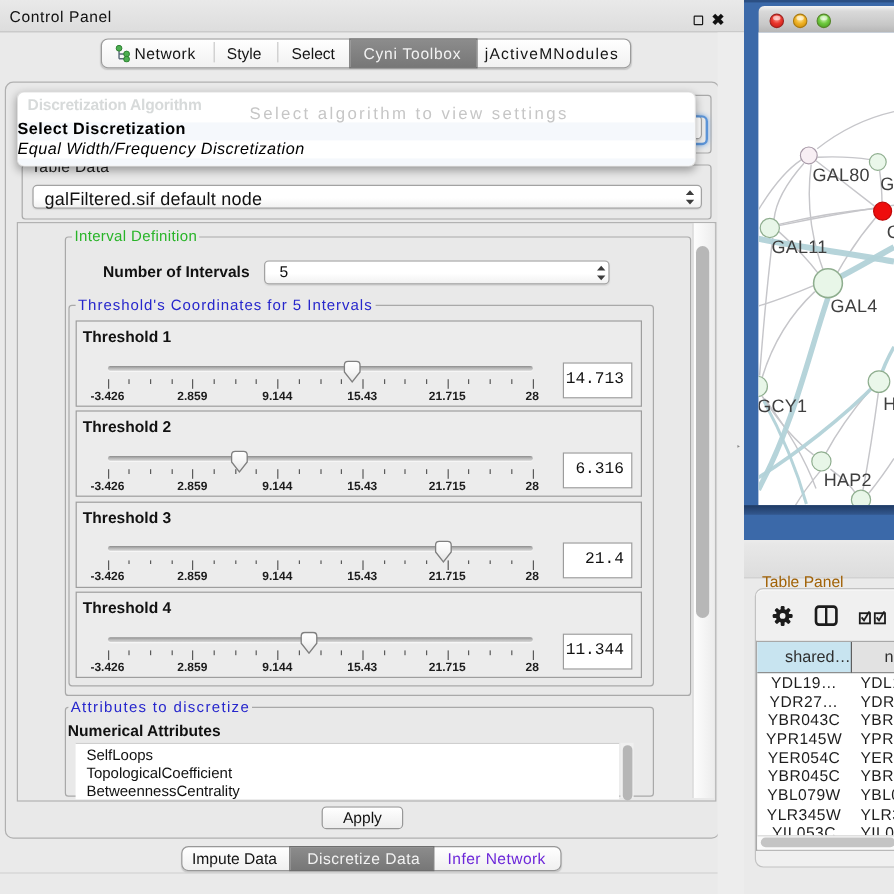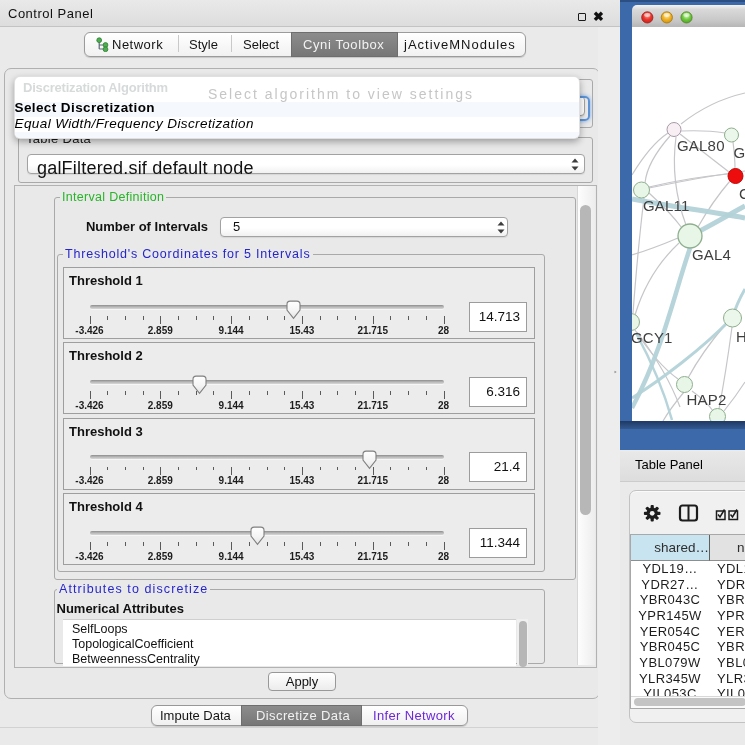--- a/index.html
+++ b/index.html
@@ -1,21 +1,21 @@
 <!DOCTYPE html>
 <html><head><meta charset="utf-8">
 <style>
 html,body{margin:0;padding:0;width:745px;height:745px;overflow:hidden;background:#eaeaea;font-family:"Liberation Sans",sans-serif;}
 .a{position:absolute;white-space:nowrap;}
 #stage{position:relative;width:745px;height:745px;overflow:hidden;}
 .gb{border:1px solid #a9a9a9;border-radius:3px;}
 .combo{background:#fff;border:1px solid #a2a2a2;border-radius:4px;box-shadow:0 1px 1px rgba(0,0,0,0.08);}
 .tpanel{background:#ececec;border:1px solid #9e9e9e;}
 .track{height:4px;border-radius:2px;background:linear-gradient(180deg,#8c8c8c 0%,#b5b5b5 45%,#d8d8d8 100%);box-shadow:0 1px 0 #f6f6f6;}
-.vbox{background:#fff;border:1px solid #9c9c9c;font-size:13.5px;color:#111;text-align:right;}
+.vbox{background:#fff;border:1px solid #9c9c9c;font-size:13.5px;color:#111;text-align:right;font-family:Liberation Mono, monospace;}
 .tick{position:absolute;width:1px;background:#5a5a5a;}
 .slbl{position:absolute;font-size:10px;font-weight:bold;color:#1c1c1c;transform:translateX(-50%);}
 </style></head>
 <body>
 <div id="stage">
 
 <div class="a" style="left:0;top:0;width:620px;height:26px;background:linear-gradient(180deg,#e9e9e9,#dddddd);border-bottom:1px solid #c3c3c3;"></div>
 <div class="a" style="left:8px;top:6px;font-size:13px;letter-spacing:0.5px;color:#111;">Control Panel</div>
 <div class="a" style="left:578px;top:13px;width:6px;height:6px;border:1.4px solid #1a1a1a;border-radius:1px;"></div>
 <div class="a" style="left:593px;top:9px;font-size:13px;font-weight:bold;color:#111;">✖</div>
@@ -38,21 +38,21 @@
 
 <div class="a" style="left:4px;top:68px;width:594px;height:629px;background:#e9e9e9;border:1px solid #b0b0b0;border-radius:7px;"></div>
 
 <div class="a gb" style="left:18px;top:79px;width:573px;height:47px;"></div>
 <div class="a combo" style="left:27px;top:96px;width:556px;height:18px;"></div>
 <div class="a" style="left:571px;top:96px;width:15px;height:21px;border:2px solid #5b93d6;border-radius:5px;box-shadow:0 0 4px #79a9e2;"></div>
 
 <div class="a gb" style="left:18px;top:137px;width:573px;height:44px;"></div>
 <div class="a" style="left:24px;top:131px;font-size:13px;color:#1c1c1c;background:#e9e9e9;padding:0 2px;letter-spacing:0.3px;">Table Data</div>
 <div class="a combo" style="left:27px;top:154px;width:556px;height:18px;background:linear-gradient(180deg,#ffffff 0%,#ffffff 55%,#f1f1f1 100%);"></div>
-<div class="a" style="left:37px;top:157.5px;font-size:18px;letter-spacing:0.2px;color:#111;">galFiltered.sif default node</div>
+<div class="a" style="left:37px;top:157.5px;font-size:15px;letter-spacing:0.2px;color:#111;">galFiltered.sif default node</div>
 <svg class="a" style="left:570px;top:157px;" width="10" height="15" viewBox="0 0 10 15">
       <path d="M1.5 5.5 L5 1.5 L8.5 5.5 Z M1.5 9.5 L5 13.5 L8.5 9.5 Z" fill="#3c3c3c"></path>
     </svg>
 
 <div class="a" style="left:14px;top:185px;width:581px;height:481px;background:#e9e9e9;border:1px solid #b2b2b2;"></div>
 
 <div class="a" style="left:577px;top:186px;width:17px;height:479px;background:linear-gradient(90deg,#fdfdfd,#ededed);border-left:1px solid #d7d7d7;"></div>
 <div class="a" style="left:580px;top:205px;width:11px;height:310px;background:#b7b7b7;border-radius:6px;"></div>
 
 <div class="a gb" style="left:54px;top:197px;width:520px;height:381px;"></div>
@@ -342,21 +342,21 @@
 <text x="-1" y="316">GCY1</text>
 <text x="104" y="315">H</text>
 <text x="54.5" y="378">HAP2</text>
 </g>
 </svg>
 </div>
 <div class="a" style="left:620px;top:421px;width:125px;height:8px;background:linear-gradient(180deg,#1f3a63,#33588f);"></div>
 
 <div class="a" style="left:620px;top:450px;width:125px;height:295px;background:#eaeaea;"></div>
 <div class="a" style="left:620px;top:452px;width:125px;height:29px;background:linear-gradient(180deg,#e8e8e8,#dddddd);border-bottom:1px solid #cccccc;"></div>
-<div class="a" style="left:635px;top:457px;font-size:13px;color:#000000;">Table Panel</div>
+<div class="a" style="left:635px;top:477px;font-size:13px;color:#a16207;">Table Panel</div>
 
 <div class="a" style="left:629px;top:490px;width:130px;height:231px;background:#f0f0f0;border:1px solid #c2c2c2;border-radius:7px;box-shadow:inset 0 1px 0 #fafafa;"></div>
 <svg class="a" style="left:643px;top:504px;" width="100" height="19" viewBox="0 0 100 19">
 <g transform="translate(9.2,9.3)">
         <g fill="#1c1c1c">
 <g id="tth">
             <rect x="-1.6" y="-8.3" width="3.2" height="4.4" rx="1"></rect>
           </g>
 <use href="#tth" transform="rotate(45)"></use>
           <use href="#tth" transform="rotate(90)"></use>

